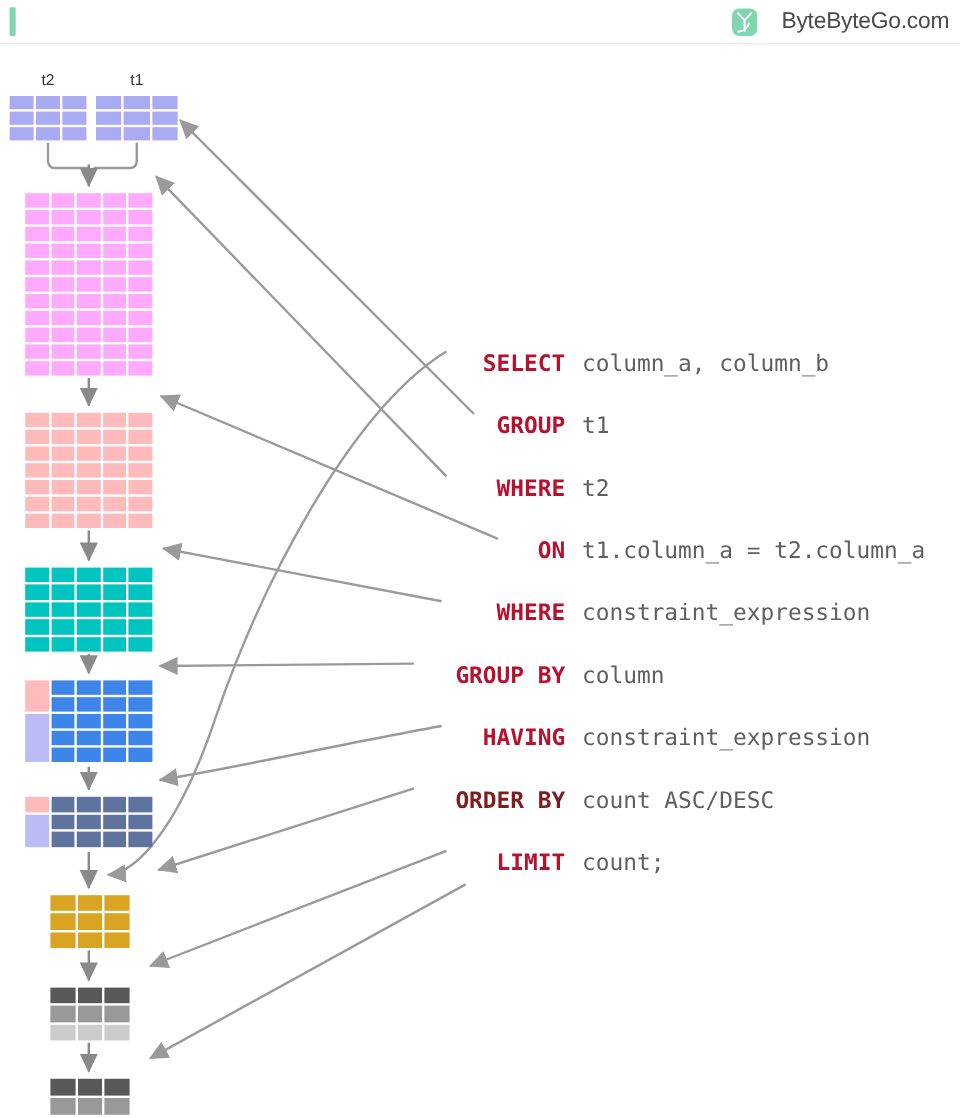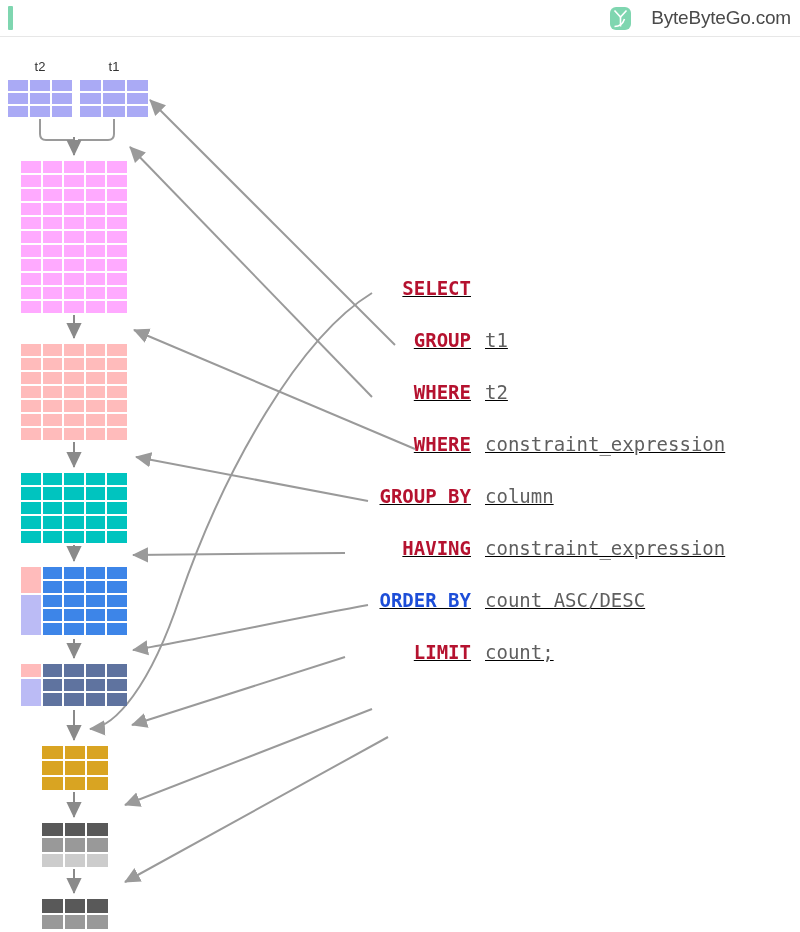--- a/index.html
+++ b/index.html
@@ -80,23 +80,22 @@
   #sql {
     position: absolute;
     left: 368px; top: 240px;
     width: 430px;
     font-family: "DejaVu Sans Mono", "Liberation Mono", monospace;
     font-size: 19px;
   }
   .sqlrow {
     height: 52px;
     display: flex;
-    align-items: flex-start;
+    align-items: center;
     white-space: nowrap;
-    text-decoration: underline;
   }
   .kw {
     color: #b5122f;
     font-weight: bold;
     width: 103px;
     text-align: right;
     flex: 0 0 103px;
   }
   .val {
     color: #5f5f5f;
@@ -394,43 +393,48 @@
         <div class="gcell" style="background: rgb(89, 89, 89);"></div>
         <div class="gcell" style="background: rgb(153, 153, 153);"></div>
         <div class="gcell" style="background: rgb(153, 153, 153);"></div>
         <div class="gcell" style="background: rgb(153, 153, 153);"></div>
       </div>
     </div>
 
   <div id="sql">
       <div class="sqlrow">
         <span class="kw" style="color: rgb(181, 18, 47);">SELECT</span>
+        <span class="val" style="color: rgb(95, 95, 95);">column_a, column_b</span>
       </div>
       <div class="sqlrow">
         <span class="kw" style="color: rgb(181, 18, 47);">GROUP</span>
         <span class="val" style="color: rgb(95, 95, 95);">t1</span>
       </div>
       <div class="sqlrow">
         <span class="kw" style="color: rgb(181, 18, 47);">WHERE</span>
         <span class="val" style="color: rgb(95, 95, 95);">t2</span>
       </div>
       <div class="sqlrow">
+        <span class="kw" style="color: rgb(181, 18, 47);">ON</span>
+        <span class="val" style="color: rgb(95, 95, 95);">t1.column_a = t2.column_a</span>
+      </div>
+      <div class="sqlrow">
         <span class="kw" style="color: rgb(181, 18, 47);">WHERE</span>
         <span class="val" style="color: rgb(95, 95, 95);">constraint_expression</span>
       </div>
       <div class="sqlrow">
         <span class="kw" style="color: rgb(181, 18, 47);">GROUP BY</span>
         <span class="val" style="color: rgb(95, 95, 95);">column</span>
       </div>
       <div class="sqlrow">
         <span class="kw" style="color: rgb(181, 18, 47);">HAVING</span>
         <span class="val" style="color: rgb(95, 95, 95);">constraint_expression</span>
       </div>
       <div class="sqlrow">
-        <span class="kw" style="color: #1d4ed8;">ORDER BY</span>
+        <span class="kw" style="color: #7f1d1d;">ORDER BY</span>
         <span class="val" style="color: rgb(95, 95, 95);">count ASC/DESC</span>
       </div>
       <div class="sqlrow">
         <span class="kw" style="color: rgb(181, 18, 47);">LIMIT</span>
         <span class="val" style="color: rgb(95, 95, 95);">count;</span>
       </div>
     </div>
 
 </div>
 

